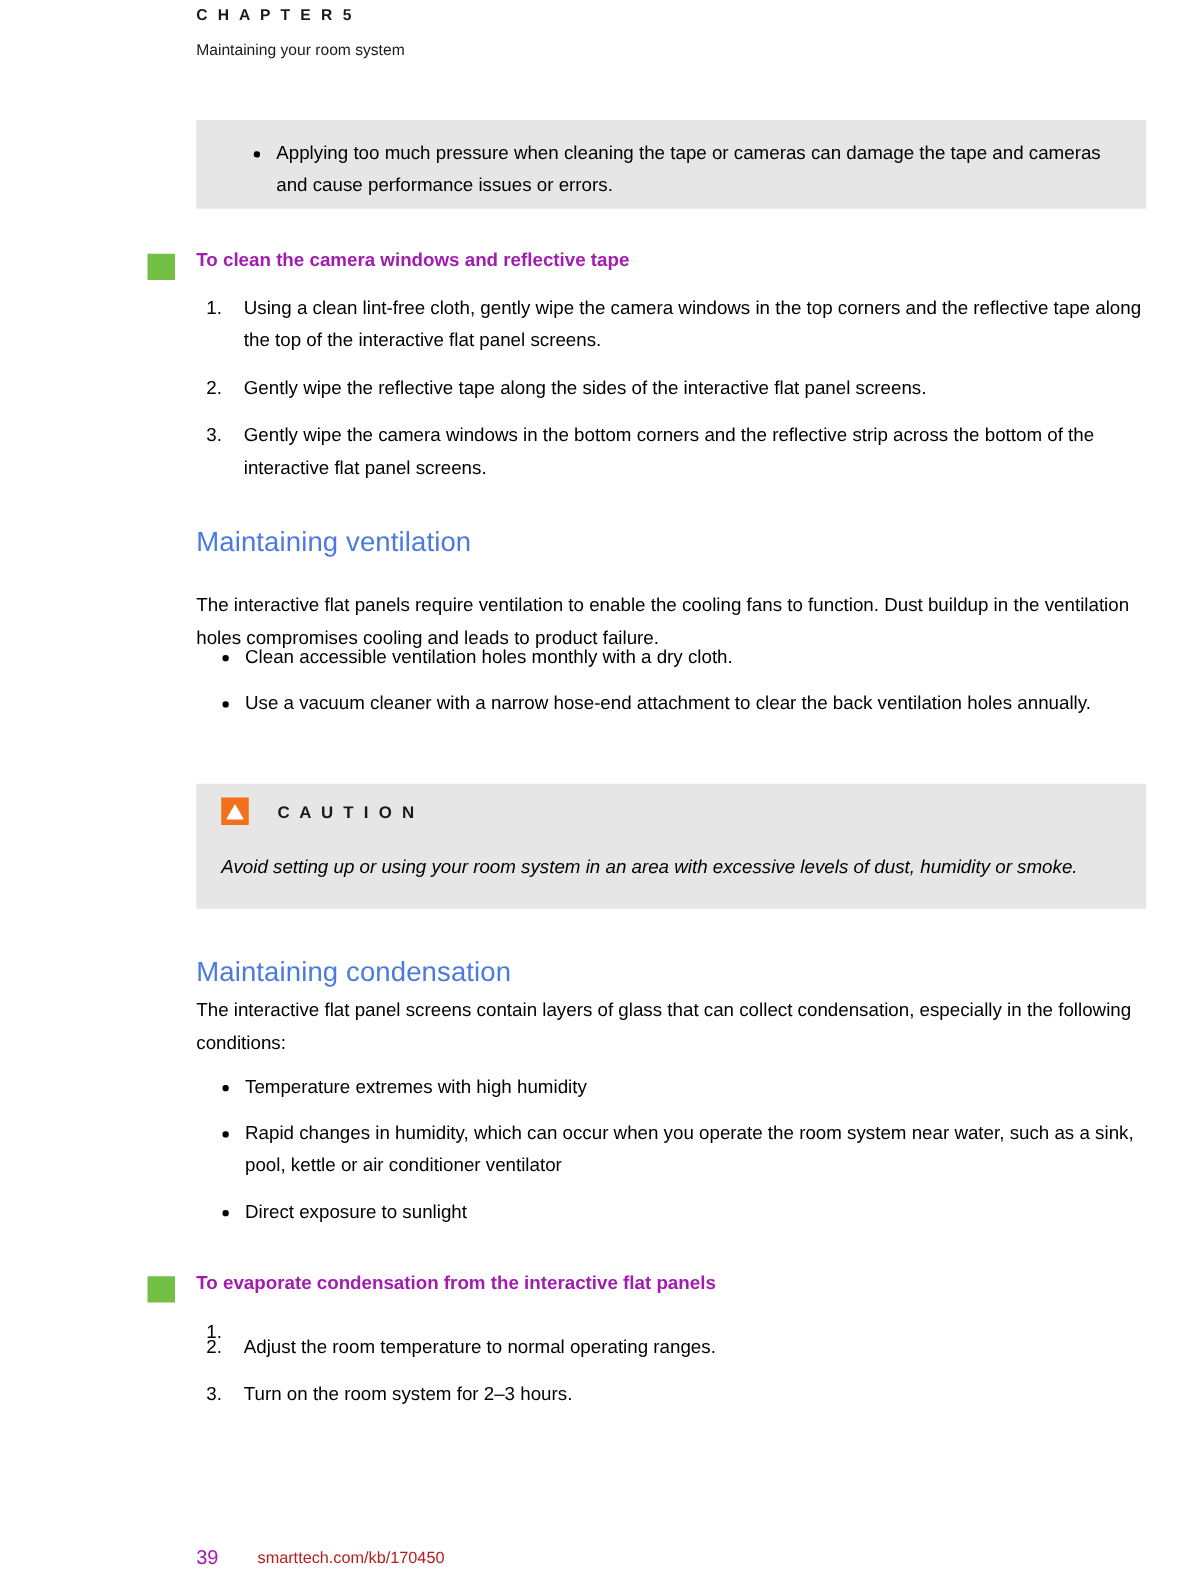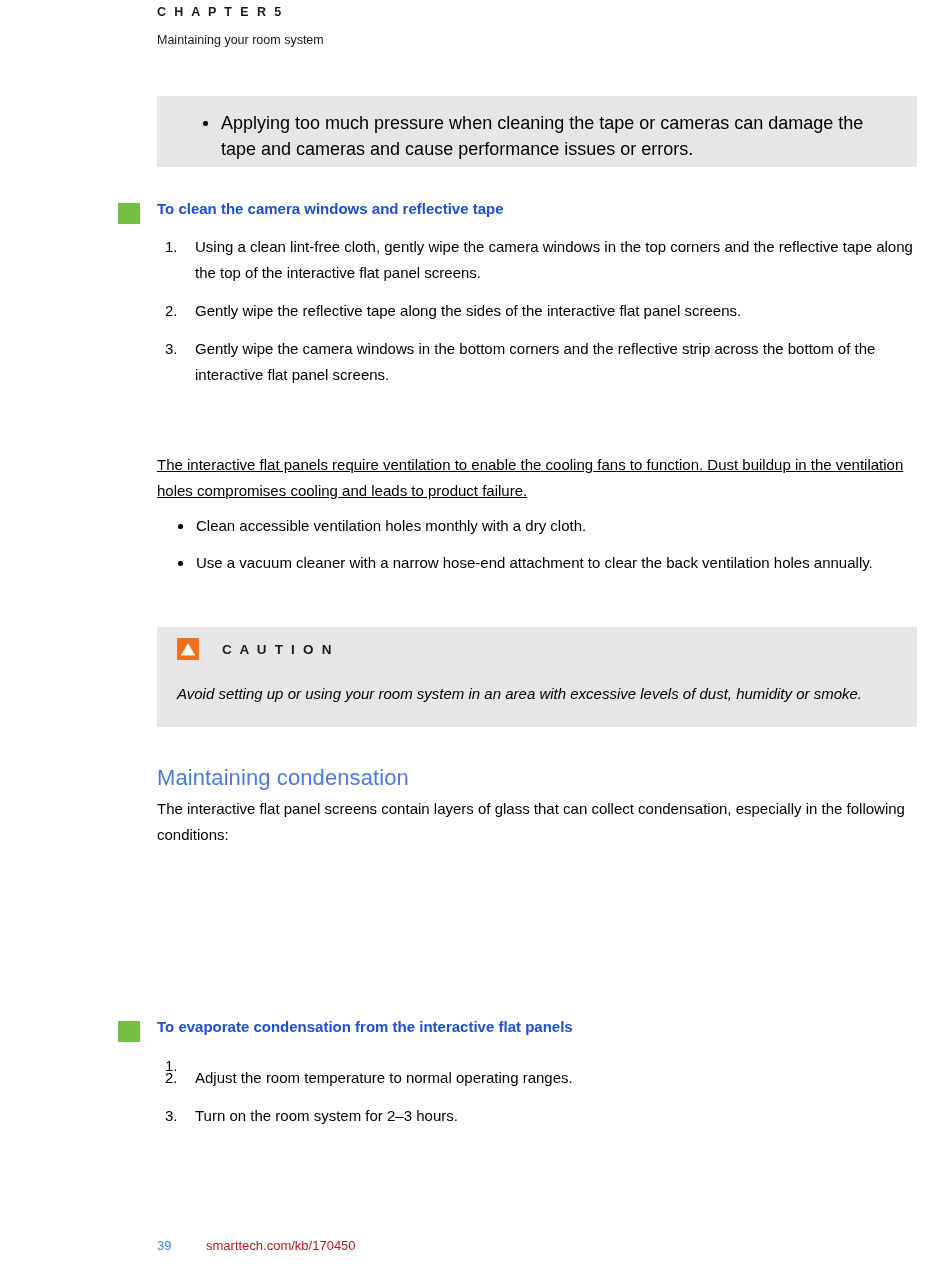--- a/index.html
+++ b/index.html
@@ -70,21 +70,21 @@
 
   
   ul.plain {
     list-style: none;
     margin: 0;
     padding: 0;
   }
   ul.plain > li {
     position: relative;
     padding-left: 40px;
-    font-size: 18px;
+    font-size: 15px;
     line-height: 26px;
   }
   ul.plain > li::before {
     content: "";
     position: absolute;
     left: 22px;
     top: 11px;
     width: 4.5px;
     height: 4.5px;
     border-radius: 50%;
@@ -104,21 +104,21 @@
     height: 21px;
     background: #72bf44;
   }
   .proc-title {
     position: absolute;
     left: 39px;
     top: 0;
     font-size: 15px;
     font-weight: bold;
     white-space: nowrap;
-    color: #1d4ed8;
+    color: #a21caf;
   }
 
   
   .steps {
     position: absolute;
     left: 157px;
     width: 770px;
   }
   .step {
     position: relative;
@@ -207,22 +207,22 @@
     line-height: 26px;
     color: #000;
     font-style: italic;
   }
 
   
   .footer-page {
     position: absolute;
     left: 157px;
     top: 1238px;
-    font-size: 13px;
-    color: #3b82f6;
+    font-size: 16px;
+    color: #a21caf;
   }
   .footer-url {
     position: absolute;
     left: 206px;
     top: 1238px;
     font-size: 13px;
     color: #b91c1c;
   }
 </style>
 </head>
@@ -252,21 +252,22 @@
     <div class="step">
       <span class="num">2.</span>
       <span>Gently wipe the reflective tape along the sides of the interactive flat panel screens.</span>
     </div>
     <div class="step">
       <span class="num">3.</span>
       <span>Gently wipe the camera windows in the bottom corners and the reflective strip across the bottom of the interactive flat panel screens.</span>
     </div>
   </div>
 
-  <div class="body-para" style="top:452px;text-decoration:underline;">The interactive flat panels require ventilation to enable the cooling fans to function. Dust buildup in the ventilation holes compromises cooling and leads to product failure.</div>
+  <div class="section-heading" style="top:421px;">Maintaining ventilation</div>
+  <div class="body-para" style="top:472px;">The interactive flat panels require ventilation to enable the cooling fans to function. Dust buildup in the ventilation holes compromises cooling and leads to product failure.</div>
 
   <div class="bullets" style="top:513px;">
     <div class="bullet">Clean accessible ventilation holes monthly with a dry cloth.</div>
     <div class="bullet">Use a vacuum cleaner with a narrow hose-end attachment to clear the back ventilation holes annually.</div>
   </div>
 
   <div class="caution-box">
     <div class="caution-head">
       <span class="caution-icon">
         <svg width="16" height="15" viewBox="0 0 16 15" xmlns="http://www.w3.org/2000/svg">
@@ -274,20 +275,25 @@
         </svg>
       </span>
       <span class="caution-label">C A U T I O N</span>
     </div>
     <div class="caution-body">Avoid setting up or using your room system in an area with excessive levels of dust, humidity or smoke.</div>
   </div>
 
   <div class="section-heading" style="top:765px;">Maintaining condensation</div>
   <div class="body-para" style="top:796px;">The interactive flat panel screens contain layers of glass that can collect condensation, especially in the following conditions:</div>
 
+  <div class="bullets" style="top:857px;">
+    <div class="bullet">Temperature extremes with high humidity</div>
+    <div class="bullet">Rapid changes in humidity, which can occur when you operate the room system near water, such as a sink, pool, kettle or air conditioner ventilator</div>
+    <div class="bullet">Direct exposure to sunlight</div>
+  </div>
 
   <div class="proc-head" style="top:1018px;">
     <span class="proc-marker"></span>
     <span class="proc-title">To evaporate condensation from the interactive flat panels</span>
   </div>
 
   <div class="steps" style="top:1053px;">
     <div class="step">
       <span class="num">1.</span>
     </div>

